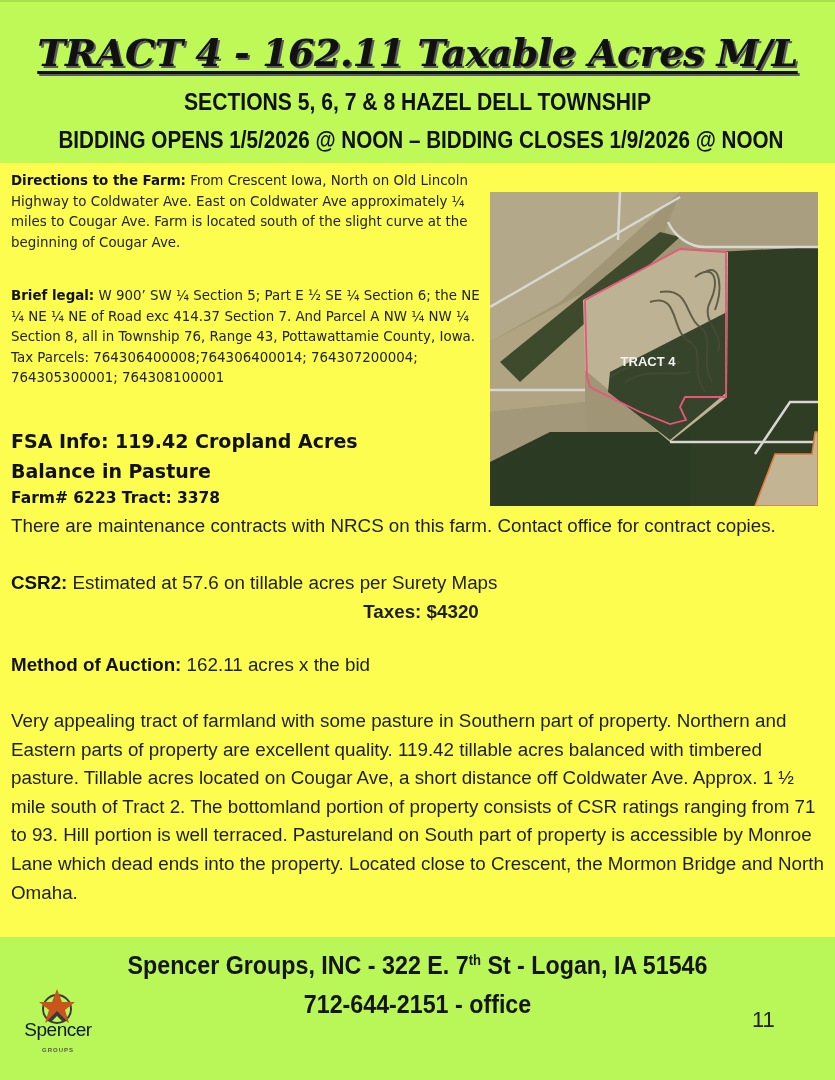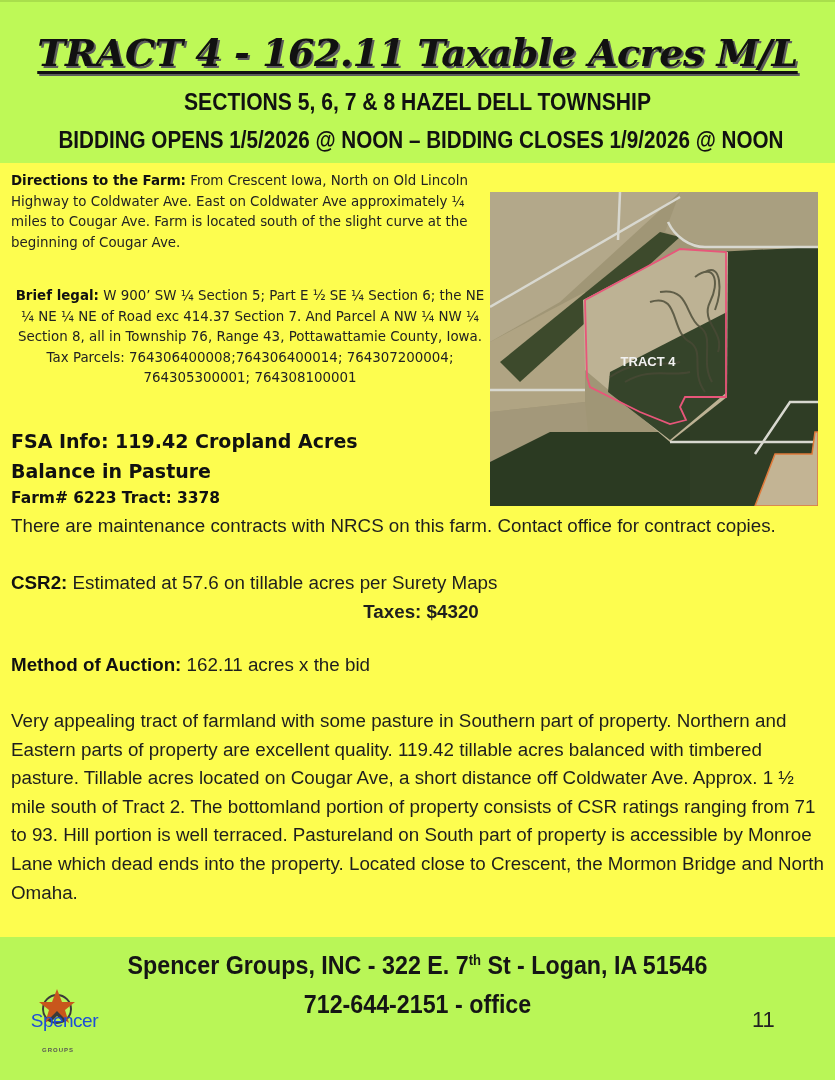--- a/index.html
+++ b/index.html
@@ -29,21 +29,21 @@
     font-family: "Liberation Sans", sans-serif; font-weight: bold;
     font-size: 24px; transform: scaleX(0.86); color: #111; white-space: nowrap;
   }
   .small-para {
     position: absolute; left: 11px; width: 478px;
     font-family: "DejaVu Sans", sans-serif; font-size: 13.4px; line-height: 20.5px;
     color: #222;
   }
   .small-para b { color: #111; }
   .directions { top: 171px; }
-  .legal { top: 286px; text-align: center; }
+  .legal { top: 286px; }
   .fsa {
     position: absolute; left: 11px; top: 426px; font-weight: bold;
     font-family: "DejaVu Sans", sans-serif; font-size: 19px; line-height: 30px; color: #111;
   }
   .farm-num {
     position: absolute; left: 11px; top: 489px; font-weight: bold;
     font-family: "DejaVu Sans", sans-serif; font-size: 15.5px; color: #111;
   }
   .body-text {
     position: absolute; left: 11px; width: 820px;
@@ -84,22 +84,22 @@
     color: #151515;
   }
   .page-num {
     position: absolute; left: 752px; top: 70px; font-size: 22px;
     font-family: "Liberation Sans", sans-serif; color: #222;
   }
   .logo {
     position: absolute; left: 15px; top: 50px; width: 85px; height: 80px;
   }
   .logo-text {
-    position: absolute; left: 3px; top: 23px; width: 80px; text-align: right;
-    font-family: "Liberation Sans", sans-serif; font-size: 19px; color: #1d4ed8;
+    position: absolute; left: 3px; top: 32px; width: 80px; text-align: center;
+    font-family: "Liberation Sans", sans-serif; font-size: 19px; color: #0f172a;
     letter-spacing: -0.5px;
   }
   .logo-sub {
     position: absolute; left: 3px; top: 60px; width: 80px; text-align: center;
     font-family: "Liberation Sans", sans-serif; font-size: 6px; font-weight: bold;
     color: #555; letter-spacing: 1px;
   }
 </style>
 </head>
 <body>

